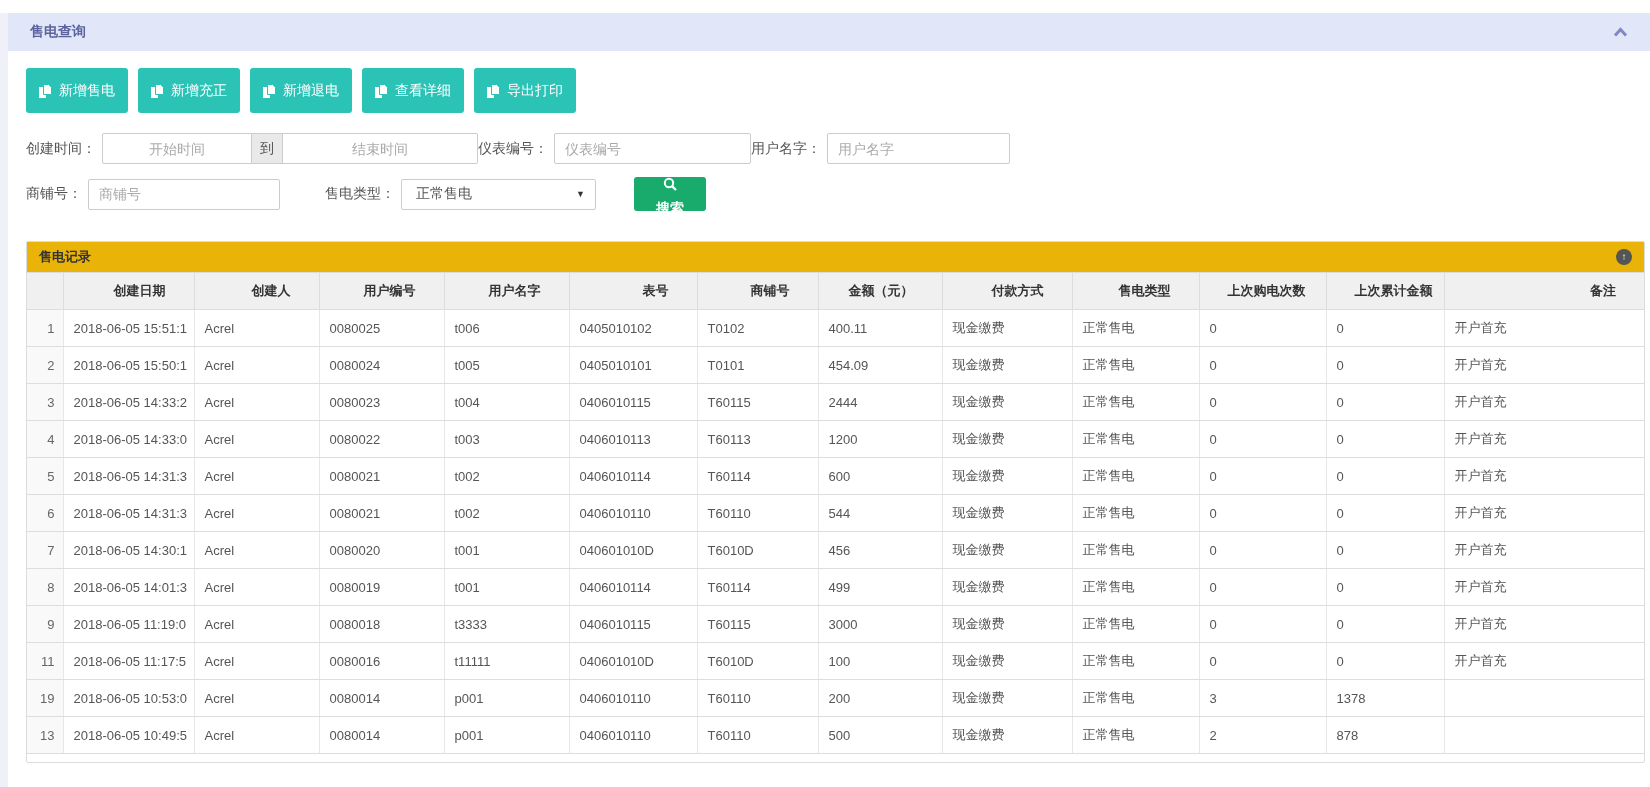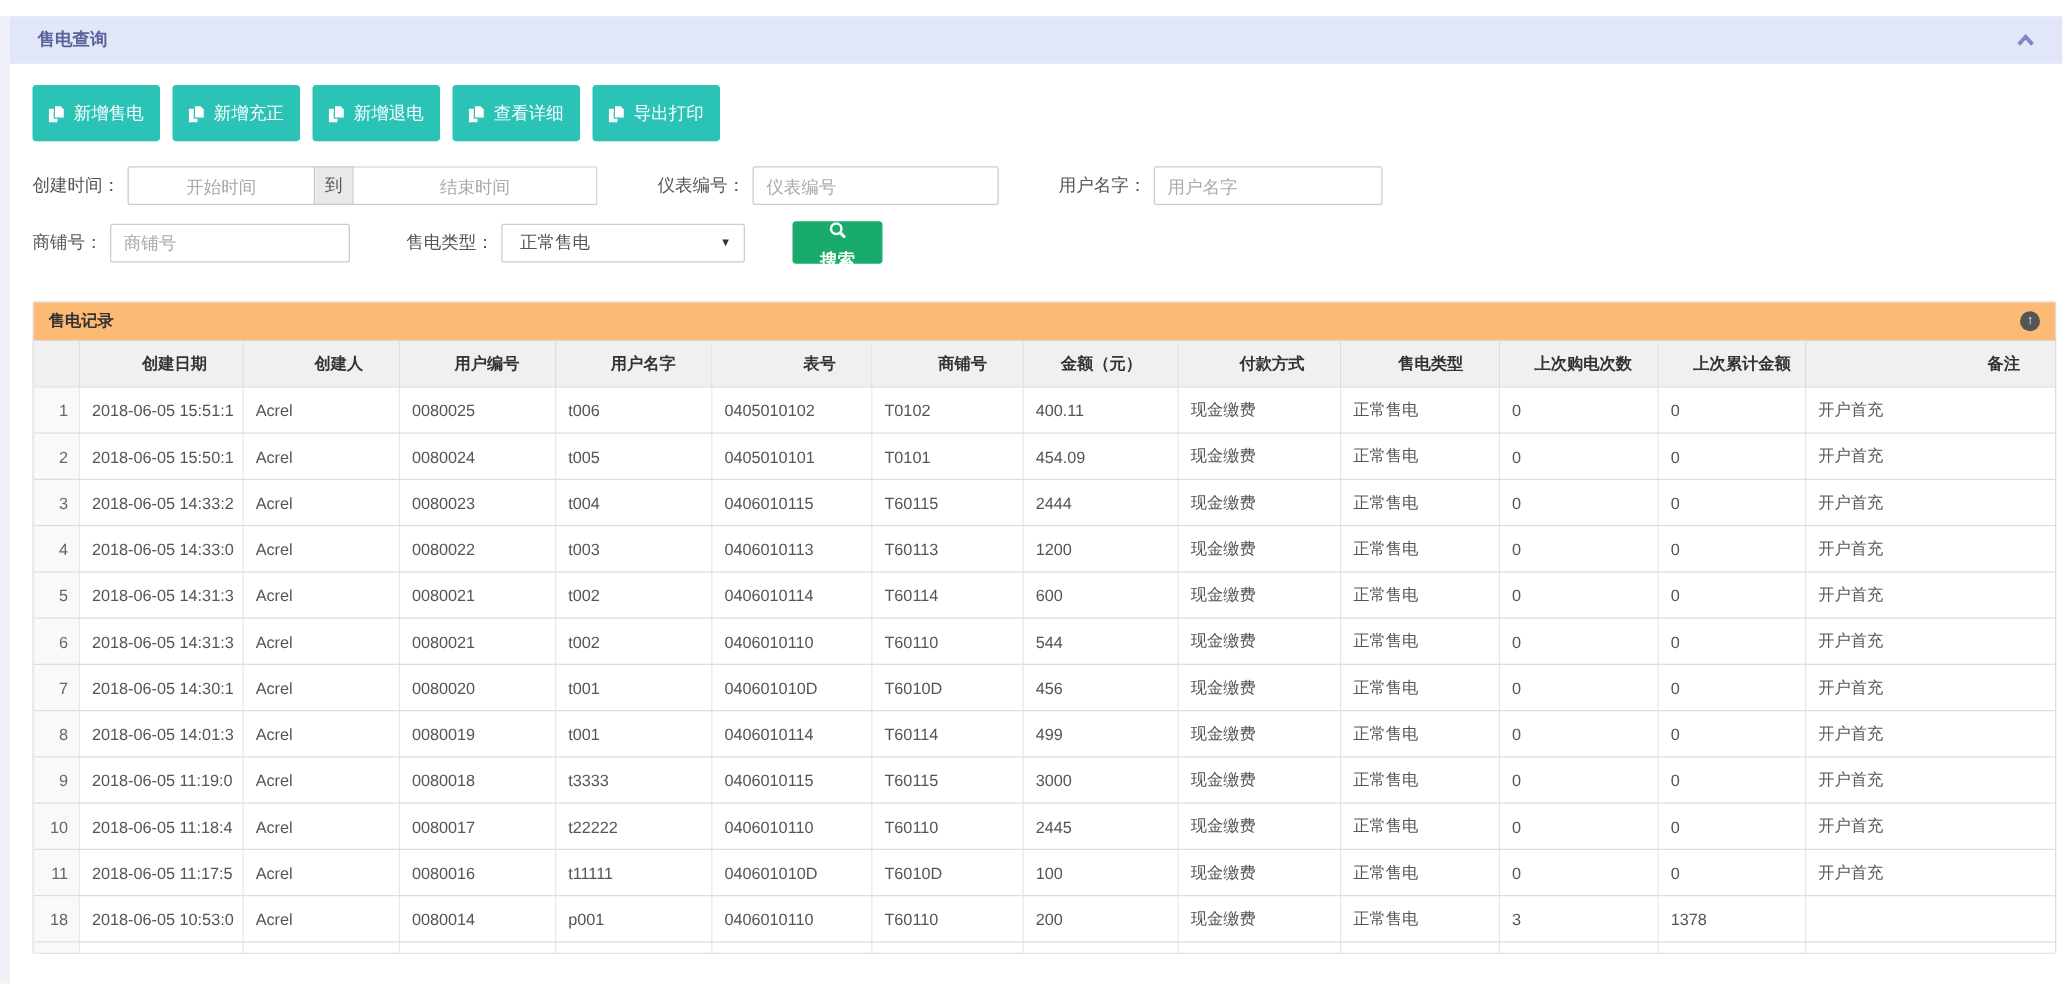--- a/index.html
+++ b/index.html
@@ -49,41 +49,41 @@
     height:31px;border:1px solid #ccc;border-radius:2px;background:#fff;
     font-size:14px;color:#555;padding:0 10px;outline:none;font-family:inherit;
   }
   .fin::placeholder{color:#aaa;}
   .date-in{width:150px;text-align:center;border-radius:2px 0 0 2px;}
   .date-in2{width:195px;text-align:center;border-radius:0 2px 2px 0;border-left:none;}
   .addon{
     height:31px;background:#e9e9e9;border:1px solid #ccc;border-left:none;
     display:flex;align-items:center;padding:0 8px;font-size:14px;color:#555;
   }
-  .gap-lg{margin-left:48px;}
+  .gap-lg{}
   .gap-xl{margin-left:45px;}
   .sel{
     width:195px;height:31px;border:1px solid #ccc;border-radius:2px;background:#fff;
     display:flex;align-items:center;justify-content:space-between;
     padding:0 10px 0 14px;font-size:14px;color:#555;cursor:pointer;
   }
   .sel .caret{font-size:9px;color:#333;}
   .search-btn{
     background:var(--accent-green);color:#fff;border:none;border-radius:3px;
     height:34px;padding:0 22px;font-size:14px;display:flex;align-items:center;gap:6px;
     margin-left:38px;cursor:pointer;font-family:inherit;font-weight:bold;flex-direction:column;
   }
 
   
   .panel{
     margin:30px 5px 0 18px;border:1px solid var(--panel-border);border-radius:2px;
     background:#fff;
   }
   .panel-heading{
-    height:31px;background:#fdba74;border-bottom:1px solid var(--panel-border);
+    height:31px;background:#eab308;border-bottom:1px solid var(--panel-border);
     display:flex;align-items:center;justify-content:space-between;padding:0 12px;
   }
   .panel-heading .ptitle{font-size:13px;font-weight:bold;color:#333;}
   .up-circle{
     width:16px;height:16px;border-radius:50%;background:#555;color:#fff;
     display:flex;align-items:center;justify-content:center;font-size:10px;line-height:1;
     cursor:pointer;
   }
   .table-wrap{height:489px;overflow:hidden;}
   table{width:100%;border-collapse:collapse;font-size:13px;color:#555;table-layout:fixed;}
@@ -375,51 +375,36 @@
               <td>0406010115</td>
               <td>T60115</td>
               <td>3000</td>
               <td>现金缴费</td>
               <td>正常售电</td>
               <td>0</td>
               <td>0</td>
               <td>开户首充</td>
             </tr>
             <tr>
-              <td class="rownum">10</td>
-              <td>2018-06-05 11:18:4</td>
-              <td>Acrel</td>
-              <td>0080017</td>
-              <td>t22222</td>
-              <td>0406010110</td>
-              <td>T60110</td>
-              <td>2445</td>
-              <td>现金缴费</td>
-              <td>正常售电</td>
-              <td>0</td>
-              <td>0</td>
-              <td>开户首充</td>
-            </tr>
-            <tr>
               <td class="rownum">11</td>
               <td>2018-06-05 11:17:5</td>
               <td>Acrel</td>
               <td>0080016</td>
               <td>t11111</td>
               <td>040601010D</td>
               <td>T6010D</td>
               <td>100</td>
               <td>现金缴费</td>
               <td>正常售电</td>
               <td>0</td>
               <td>0</td>
               <td>开户首充</td>
             </tr>
             <tr>
-              <td class="rownum">18</td>
+              <td class="rownum">19</td>
               <td>2018-06-05 10:53:0</td>
               <td>Acrel</td>
               <td>0080014</td>
               <td>p001</td>
               <td>0406010110</td>
               <td>T60110</td>
               <td>200</td>
               <td>现金缴费</td>
               <td>正常售电</td>
               <td>3</td>

